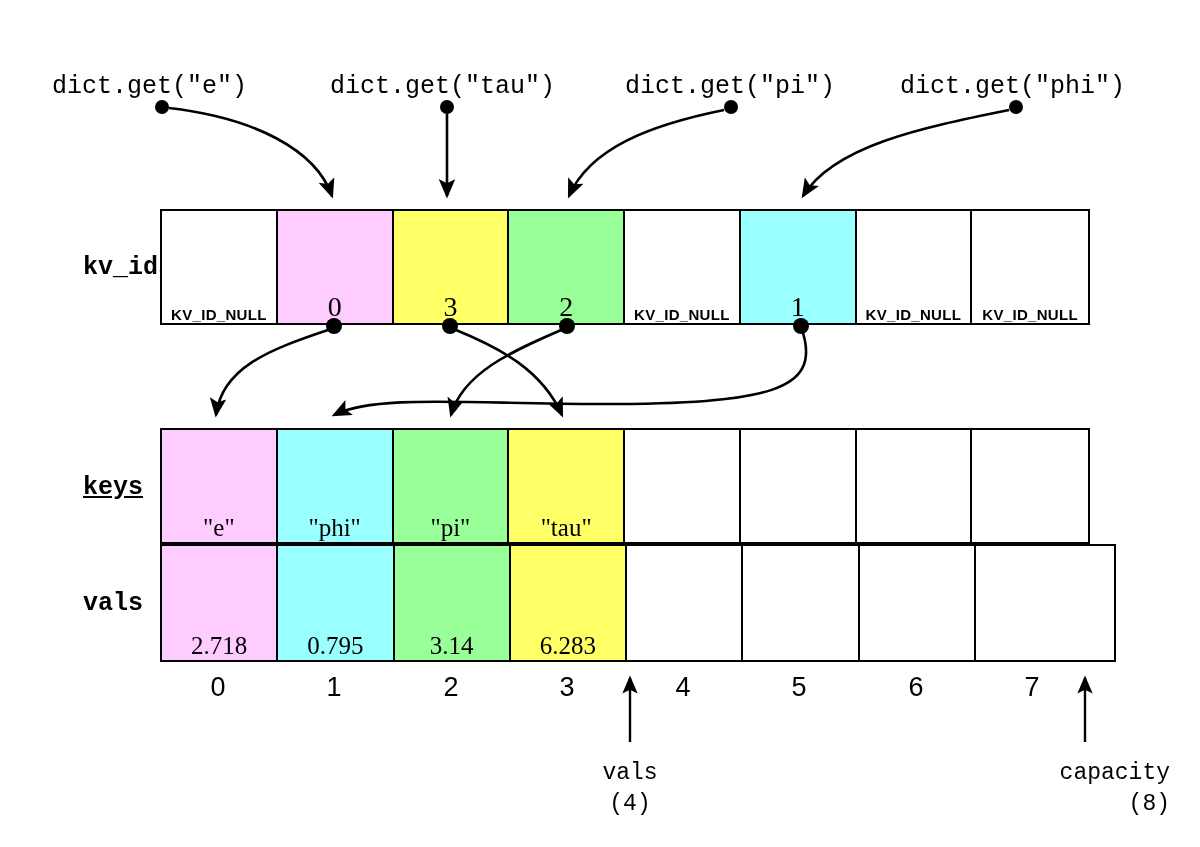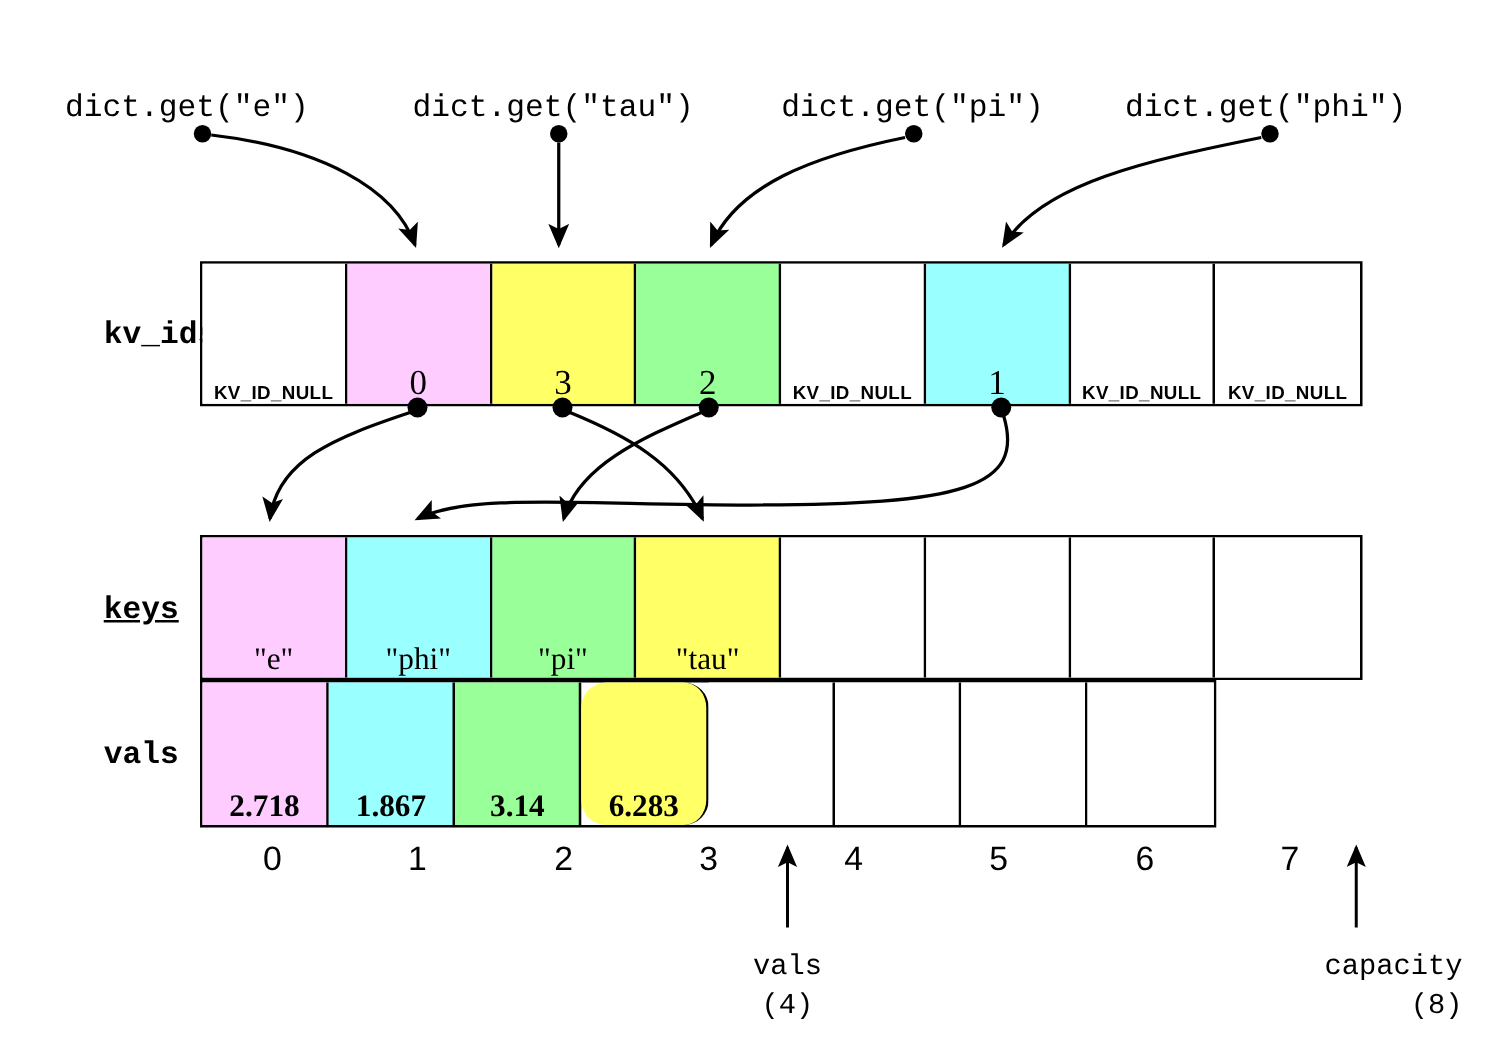--- a/index.html
+++ b/index.html
@@ -148,31 +148,31 @@
         <span></span>
       </div>
     <div class="cell keycell" style="width:116.25px; background:#ffffff;">
         <span></span>
       </div>
     <div class="cell keycell" style="width:116.25px; background:#ffffff;">
         <span></span>
       </div>
   </div>
 
-  <div class="grid" style="left:160px; top:544px; width:813px; height:118px;font-weight:bold;">
+  <div class="grid" style="left:160px; top:544px; width:956px; height:118px;">
     <div class="cell valcell" style="width:116.25px; background:#ffccff;">
         <span>2.718</span>
       </div>
     <div class="cell valcell" style="width:116.25px; background:#99ffff;">
-        <span>1.867</span>
+        <span>0.795</span>
       </div>
     <div class="cell valcell" style="width:116.25px; background:#99ff99;">
         <span>3.14</span>
       </div>
-    <div class="cell valcell" style="width:116.25px; background:#ffff66;border-radius:20px;">
+    <div class="cell valcell" style="width:116.25px; background:#ffff66;">
         <span>6.283</span>
       </div>
     <div class="cell valcell" style="width:116.25px; background:#ffffff;">
         <span></span>
       </div>
     <div class="cell valcell" style="width:116.25px; background:#ffffff;">
         <span></span>
       </div>
     <div class="cell valcell" style="width:116.25px; background:#ffffff;">
         <span></span>

